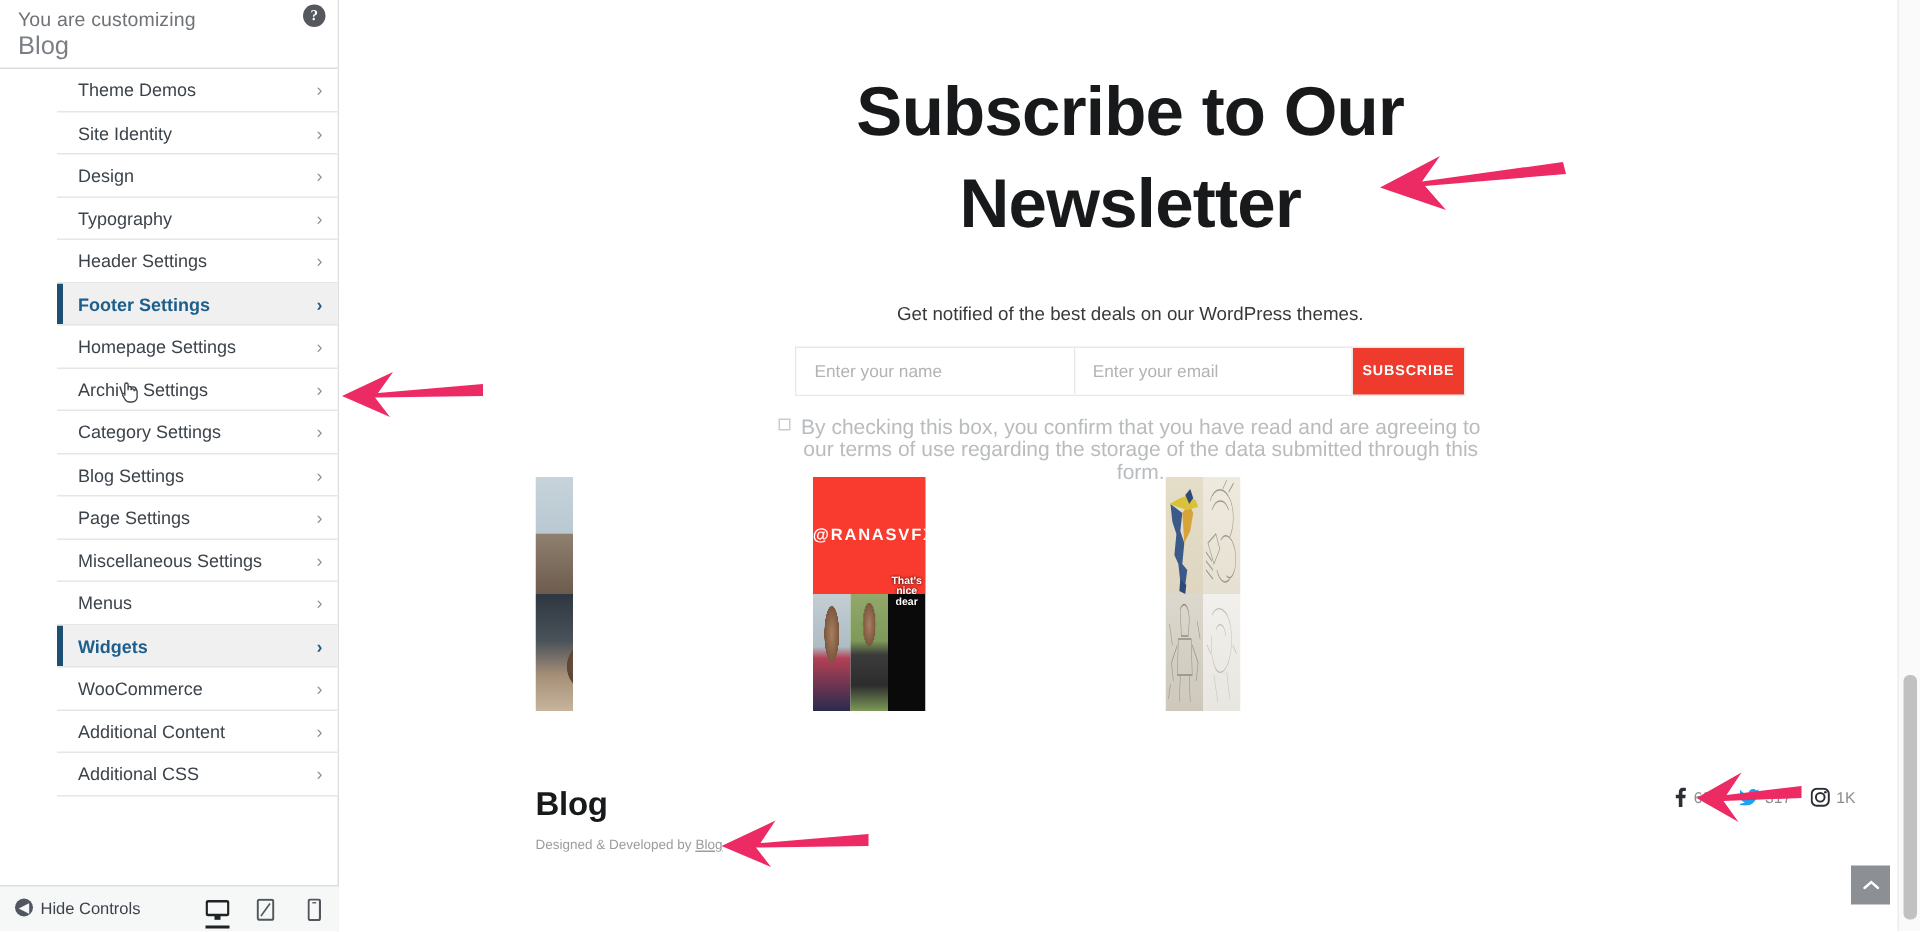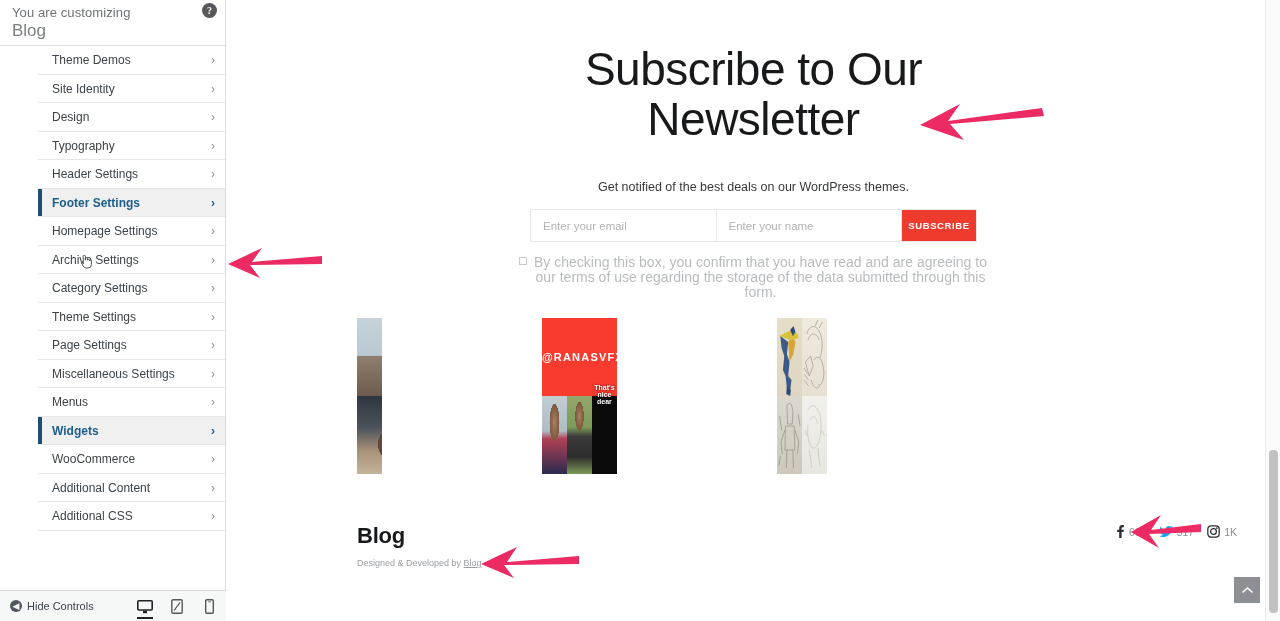--- a/index.html
+++ b/index.html
@@ -143,22 +143,22 @@
   #preview {
     position: absolute; left: 227px; top: 0;
     width: 1053px; height: 621px;
     background: #ffffff;
     overflow: hidden;
   }
 
   .newsletter { padding-top: 44px; text-align: center; }
   .nl-title {
     font-size: 46px;
-    line-height: 50px;
-    font-weight: normal;
+    line-height: 61px;
+    font-weight: bold;
     color: #17191a;
     letter-spacing: -0.5px;
     max-width: 420px;
     margin: 0 auto;
   }
   .nl-sub {
     margin-top: 36px;
     font-size: 12.5px;
     color: #37393b;
   }
@@ -344,21 +344,21 @@
     <div class="cz-panels" id="panel-list">
         <div class="cz-item"><span>Theme Demos</span><span class="chev">›</span></div>
         <div class="cz-item"><span>Site Identity</span><span class="chev">›</span></div>
         <div class="cz-item"><span>Design</span><span class="chev">›</span></div>
         <div class="cz-item"><span>Typography</span><span class="chev">›</span></div>
         <div class="cz-item"><span>Header Settings</span><span class="chev">›</span></div>
         <div class="cz-item active"><span>Footer Settings</span><span class="chev">›</span></div>
         <div class="cz-item"><span>Homepage Settings</span><span class="chev">›</span></div>
         <div class="cz-item"><span>Archive Settings</span><span class="chev">›</span></div>
         <div class="cz-item"><span>Category Settings</span><span class="chev">›</span></div>
-        <div class="cz-item"><span>Theme Settings</span><span class="chev">›</span></div>
+        <div class="cz-item"><span>Blog Settings</span><span class="chev">›</span></div>
         <div class="cz-item"><span>Page Settings</span><span class="chev">›</span></div>
         <div class="cz-item"><span>Miscellaneous Settings</span><span class="chev">›</span></div>
         <div class="cz-item"><span>Menus</span><span class="chev">›</span></div>
         <div class="cz-item active"><span>Widgets</span><span class="chev">›</span></div>
         <div class="cz-item"><span>WooCommerce</span><span class="chev">›</span></div>
         <div class="cz-item"><span>Additional Content</span><span class="chev">›</span></div>
         <div class="cz-item"><span>Additional CSS</span><span class="chev">›</span></div>
       </div>
 
     <svg class="cz-cursor" viewBox="0 0 14 18" width="14" height="18">
@@ -392,22 +392,22 @@
     </div>
   </div>
 
   <div id="preview">
 
     <div class="newsletter">
       <div class="nl-title">Subscribe to Our Newsletter</div>
       <div class="nl-sub">Get notified of the best deals on our WordPress themes.</div>
 
       <div class="nl-form">
+        <input type="text" placeholder="Enter your name" style="">
         <input type="text" placeholder="Enter your email" style="">
-        <input type="text" placeholder="Enter your name" style="">
         <button class="nl-btn">SUBSCRIBE</button>
       </div>
 
       <div class="nl-consent">
         <span class="cb"></span>
         <span>By checking this box, you confirm that you have read and are agreeing to our terms of use regarding the storage of the data submitted through this form.</span>
       </div>
     </div>
 
     <div class="gallery">

